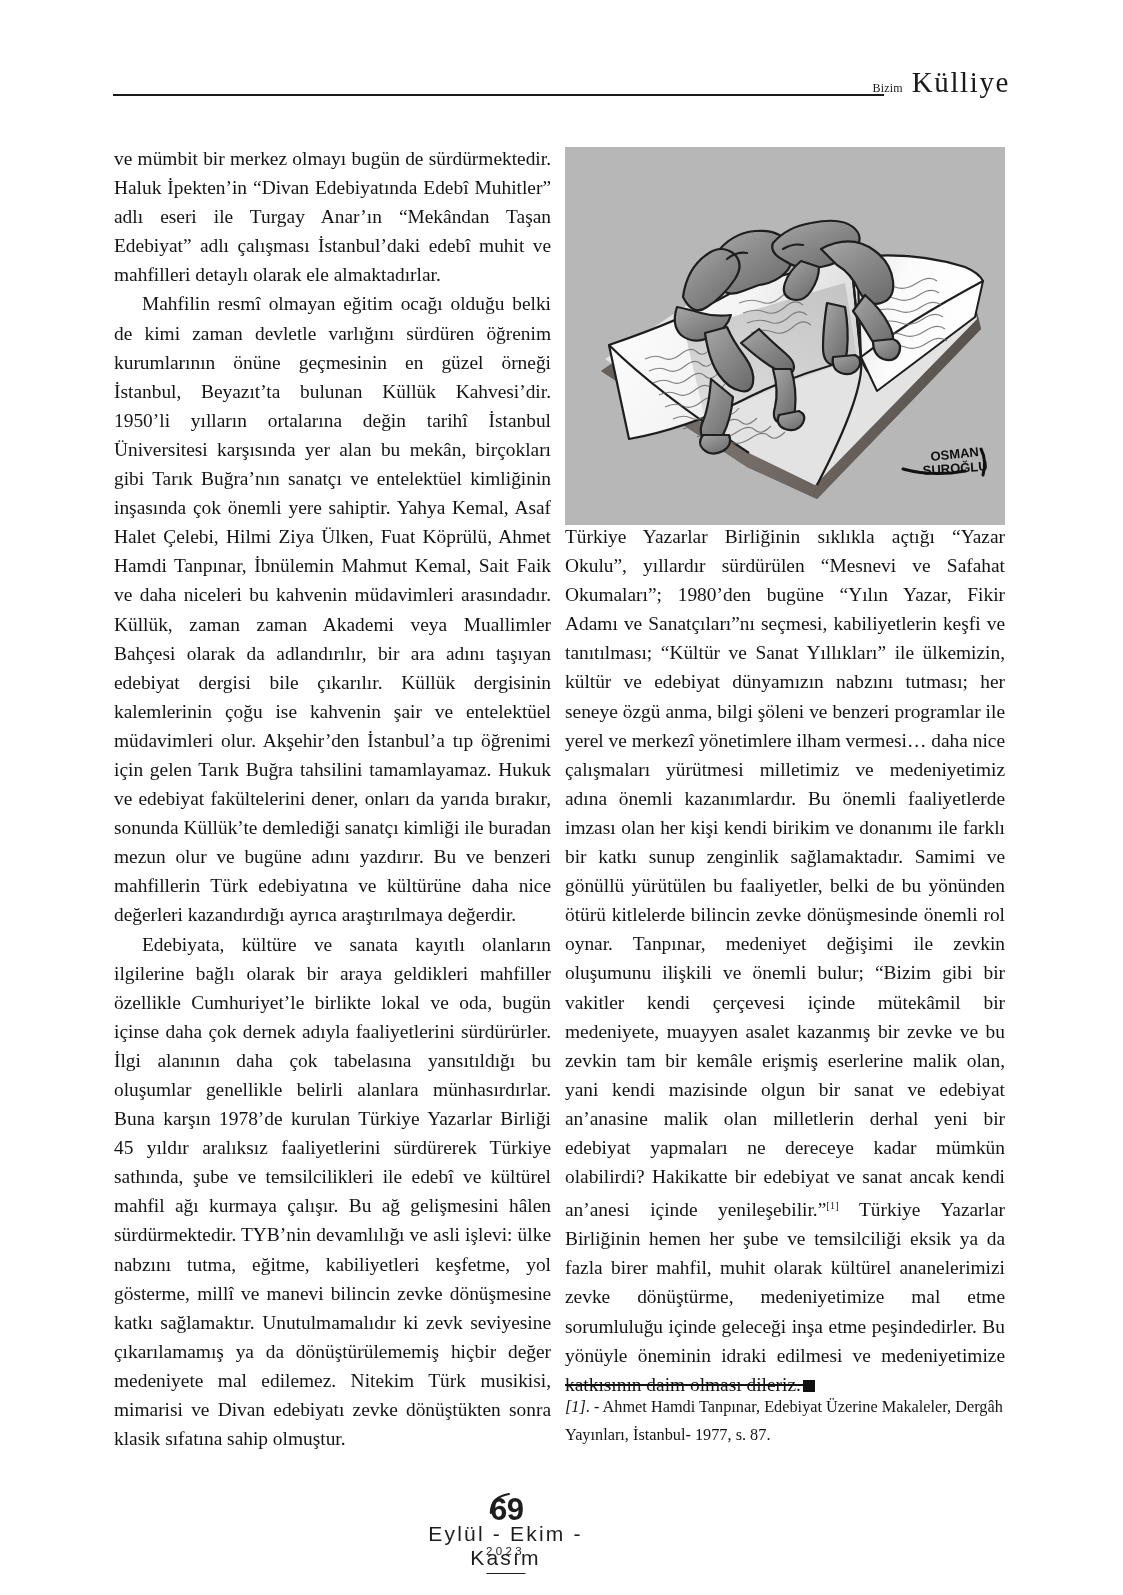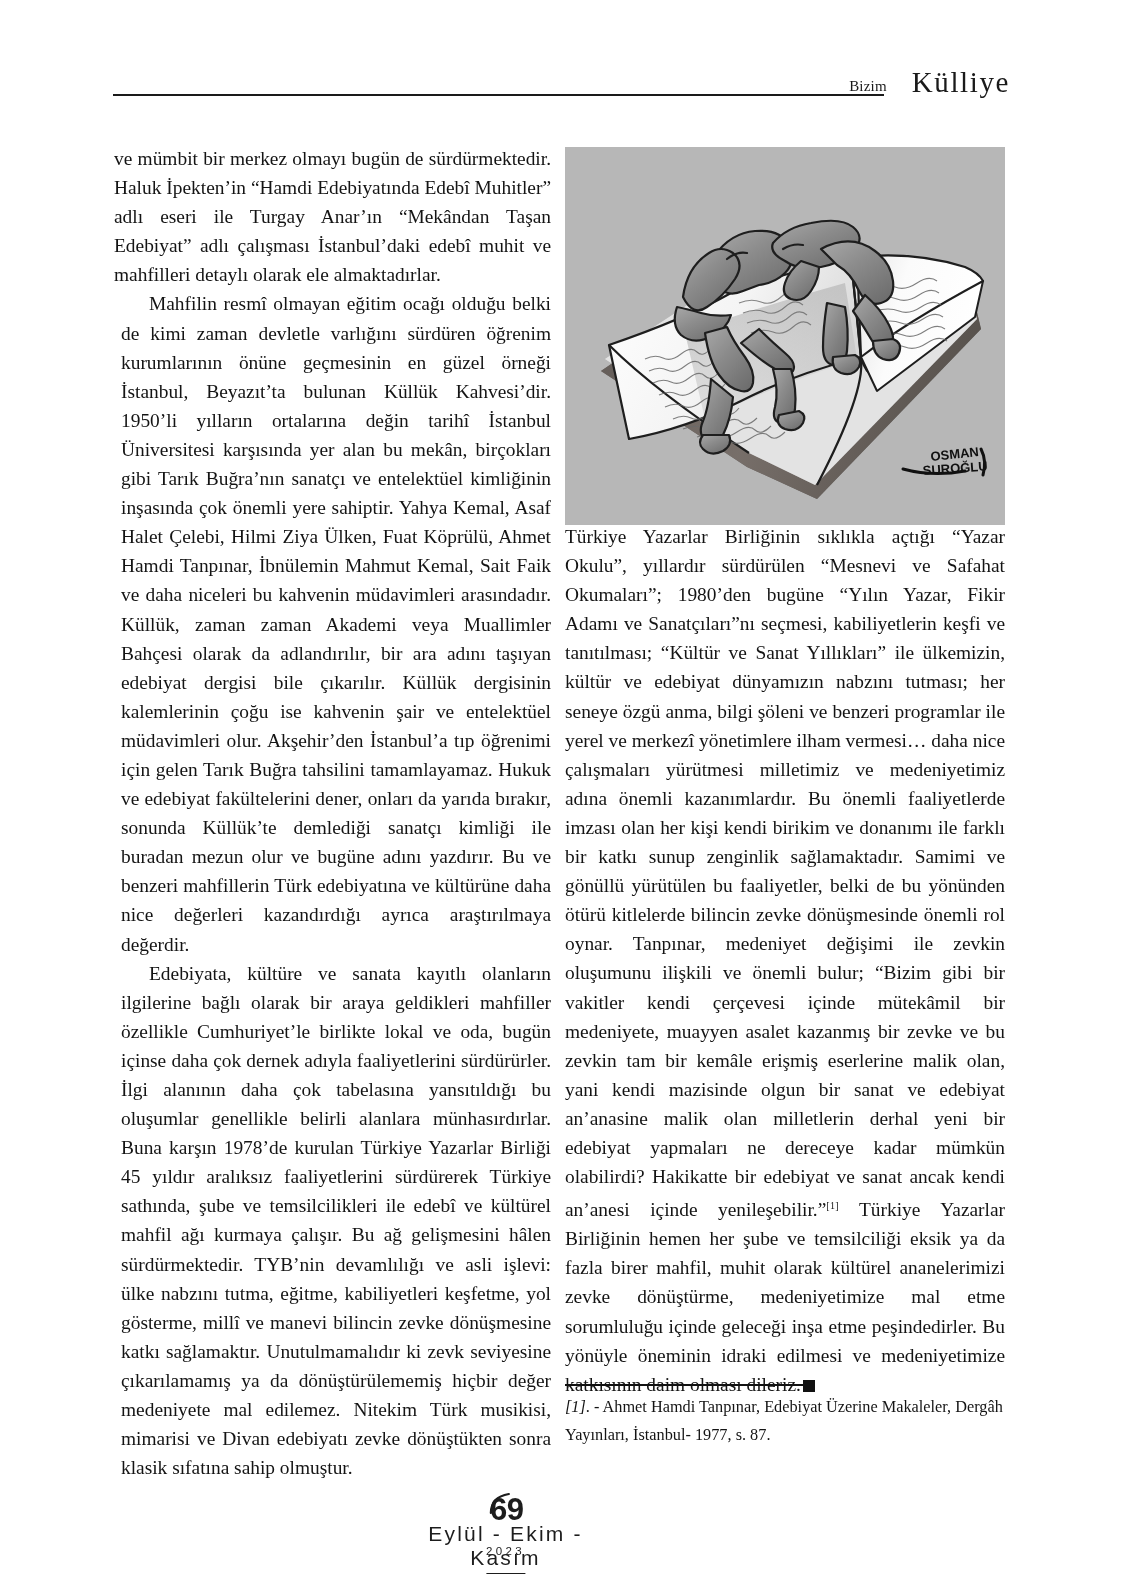--- a/index.html
+++ b/index.html
@@ -32,24 +32,24 @@
   .runhead-rule {
     position: absolute;
     left: 0;
     right: 126px;
     bottom: 12px;
     border-bottom: 2.2px solid #1a1a1a;
   }
   .runhead-bizim {
     position: relative;
     font-family: "Liberation Serif", "DejaVu Serif", serif;
-    font-size: 15px;
+    font-size: 12px;
     line-height: 1;
     letter-spacing: 0.2px;
-    margin-right: 20px;
+    margin-right: 4px;
     margin-bottom: 14px;
     color: #1a1a1a;
     background: #ffffff;
     padding: 0 2px;
     z-index: 2;
   }
   .runhead-kulliye {
     position: relative;
     font-family: "Liberation Serif", "DejaVu Serif", serif;
     font-size: 29px;
@@ -71,21 +71,20 @@
     text-justify: inter-word;
     -webkit-hyphens: none;
     hyphens: none;
     color: #141414;
   }
   .col p {
     margin: 0;
   }
   .col p.indent {
     text-indent: 28px;
-    margin-left: 7px;
   }
 
   .col-left {
     left: 114px;
     top: 144px;
     width: 437px;
   }
   .col-right {
     left: 565px;
     top: 522px;
@@ -321,21 +320,21 @@
       <g transform="translate(330,300)">
         <path d="M8 22 q30 8 62 2" stroke="#111" stroke-width="3" fill="none" stroke-linecap="round"></path>
         <text x="36" y="14" font-family="Liberation Sans, DejaVu Sans, sans-serif" font-size="13" font-weight="700" fill="#111" transform="rotate(-6 36 14)">OSMAN</text>
         <text x="28" y="28" font-family="Liberation Sans, DejaVu Sans, sans-serif" font-size="13" font-weight="700" fill="#111" transform="rotate(-4 28 28)">SUROĞLU</text>
         <path d="M86 2 q6 12 2 26" stroke="#111" stroke-width="3" fill="none" stroke-linecap="round"></path>
       </g>
     </svg>
   </div>
 
   <div class="col col-left">
-    <p>ve mümbit bir merkez olmayı bugün de sürdürmektedir. Haluk İpekten’in “Hamdi Edebiyatında Edebî Muhitler” adlı eseri ile Turgay Anar’ın “Mekândan Taşan Edebiyat” adlı çalışması İstanbul’daki edebî muhit ve mahfilleri detaylı olarak ele almaktadırlar.</p>
+    <p>ve mümbit bir merkez olmayı bugün de sürdürmektedir. Haluk İpekten’in “Divan Edebiyatında Edebî Muhitler” adlı eseri ile Turgay Anar’ın “Mekândan Taşan Edebiyat” adlı çalışması İstanbul’daki edebî muhit ve mahfilleri detaylı olarak ele almaktadırlar.</p>
     <p class="indent">Mahfilin resmî olmayan eğitim ocağı olduğu belki de kimi zaman devletle varlığını sürdüren öğrenim kurumlarının önüne geçmesinin en güzel örneği İstanbul, Beyazıt’ta bulunan Küllük Kahvesi’dir. 1950’li yılların ortalarına değin tarihî İstanbul Üniversitesi karşısında yer alan bu mekân, birçokları gibi Tarık Buğra’nın sanatçı ve entelektüel kimliğinin inşasında çok önemli yere sahiptir. Yahya Kemal, Asaf Halet Çelebi, Hilmi Ziya Ülken, Fuat Köprülü, Ahmet Hamdi Tanpınar, İbnülemin Mahmut Kemal, Sait Faik ve daha niceleri bu kahvenin müdavimleri arasındadır. Küllük, zaman zaman Akademi veya Muallimler Bahçesi olarak da adlandırılır, bir ara adını taşıyan edebiyat dergisi bile çıkarılır. Küllük dergisinin kalemlerinin çoğu ise kahvenin şair ve entelektüel müdavimleri olur. Akşehir’den İstanbul’a tıp öğrenimi için gelen Tarık Buğra tahsilini tamamlayamaz.  Hukuk ve edebiyat fakültelerini dener, onları da yarıda bırakır, sonunda Küllük’te demlediği sanatçı kimliği ile buradan mezun olur ve bugüne adını yazdırır. Bu ve benzeri mahfillerin Türk edebiyatına ve kültürüne daha nice değerleri kazandırdığı ayrıca araştırılmaya değerdir.</p>
     <p class="indent">Edebiyata, kültüre ve sanata kayıtlı olanların ilgilerine bağlı olarak bir araya geldikleri mahfiller özellikle Cumhuriyet’le birlikte lokal ve oda, bugün içinse daha çok dernek adıyla faaliyetlerini sürdürürler. İlgi alanının daha çok tabelasına yansıtıldığı bu oluşumlar genellikle belirli alanlara münhasırdırlar. Buna karşın 1978’de kurulan Türkiye Yazarlar Birliği 45 yıldır aralıksız faaliyetlerini sürdürerek Türkiye sathında, şube ve temsilcilikleri ile edebî ve kültürel mahfil ağı kurmaya çalışır. Bu ağ gelişmesini hâlen sürdürmektedir. TYB’nin devamlılığı ve asli işlevi: ülke nabzını tutma, eğitme, kabiliyetleri keşfetme, yol gösterme, millî ve manevi bilincin zevke dönüşmesine katkı sağlamaktır. Unutulmamalıdır ki zevk seviyesine çıkarılamamış ya da dönüştürülememiş hiçbir değer medeniyete mal edilemez. Nitekim Türk musikisi, mimarisi ve Divan edebiyatı zevke dönüştükten sonra klasik sıfatına sahip olmuştur.</p>
   </div>
 
   <div class="col col-right">
     <p><span>Türkiye Yazarlar Birliğinin sıklıkla açtığı “Yazar Okulu”, yıllardır sürdürülen “Mesnevi ve Safahat Okumaları”; 1980’den bugüne “Yılın Yazar, Fikir Adamı ve Sanatçıları”nı seçmesi, kabiliyetlerin keşfi ve tanıtılması; “Kültür ve Sanat Yıllıkları” ile ülkemizin, kültür ve edebiyat dünyamızın nabzını tutması; her seneye özgü anma, bilgi şöleni ve benzeri programlar ile yerel ve merkezî yönetimlere ilham vermesi… daha nice çalışmaları yürütmesi milletimiz ve medeniyetimiz adına önemli kazanımlardır. Bu önemli faaliyetlerde imzası olan her kişi kendi birikim ve donanımı ile farklı bir katkı sunup zenginlik sağlamaktadır. Samimi ve gönüllü yürütülen bu faaliyetler, belki de bu yönünden ötürü kitlelerde bilincin zevke dönüşmesinde önemli rol oynar. Tanpınar, medeniyet değişimi ile zevkin oluşumunu ilişkili ve önemli bulur; “Bizim gibi bir vakitler kendi çerçevesi içinde mütekâmil bir medeniyete, muayyen asalet kazanmış bir zevke ve bu zevkin tam bir kemâle erişmiş eserlerine malik olan, yani kendi mazisinde olgun bir sanat ve edebiyat an’anasine malik olan milletlerin derhal yeni bir edebiyat yapmaları ne dereceye kadar mümkün olabilirdi? Hakikatte bir edebiyat ve sanat ancak kendi an’anesi içinde yenileşebilir.”</span><sup class="fn-ref">[1]</sup><span> Türkiye Yazarlar Birliğinin hemen her şube ve temsilciliği eksik ya da fazla birer mahfil, muhit olarak kültürel ananelerimizi zevke dönüştürme, medeniyetimize mal etme sorumluluğu içinde geleceği inşa etme peşindedirler. Bu yönüyle öneminin idraki edilmesi ve medeniyetimize katkısının daim olması dileriz.</span><span class="endmark"></span></p>
   </div>
 
   <div class="footnote-wrap">
     <div class="footnote-rule"></div>

